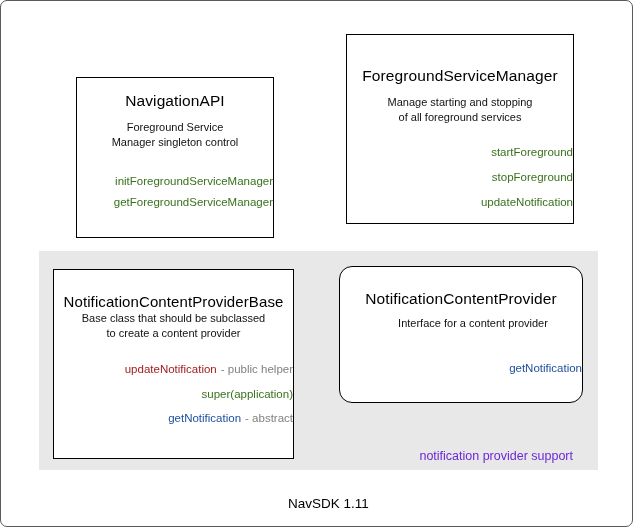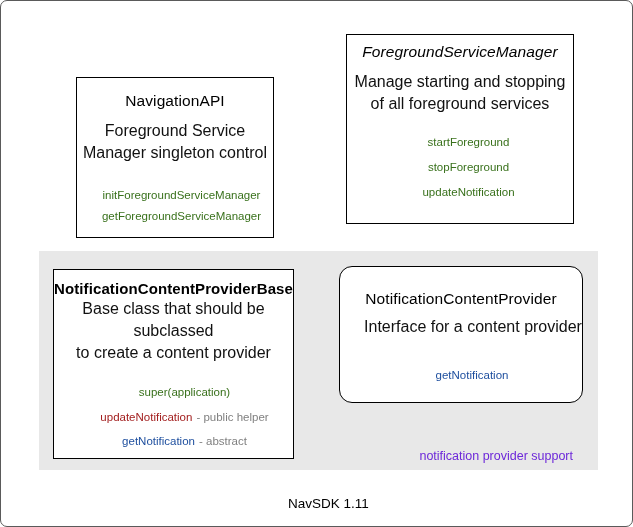--- a/index.html
+++ b/index.html
@@ -22,44 +22,44 @@
     border: 1.5px solid #000000;
     text-align: center;
   }
   .box-title {
     font-size: 15.5px;
     color: #000000;
     white-space: nowrap;
     letter-spacing: 0.1px;
   }
   .box-desc {
-    font-size: 16px;
+    font-size: 11px;
     line-height: 1.38;
     color: #111111;
   }
-  .methods { text-align: center; }
+  .methods { text-align: right; }
   .method {
     font-size: 11.5px;
     white-space: nowrap;
   }
   .m-green { color: #39711c; }
   .m-red   { color: #a32020; }
   .m-blue  { color: #1d4e9e; }
   .annot   { color: #808080; margin-left: 4px; }
 
   
   .box-nav { left: 75px; top: 76px; width: 198px; height: 161px; }
   .box-nav .box-title { margin-top: 14px; }
   .box-nav .box-desc  { margin-top: 10px; }
   .box-nav .methods   { margin-top: 25px; padding-left: 13px; }
   .box-nav .method    { margin-bottom: 9px; }
 
   
   .box-fsm { left: 345px; top: 33px; width: 228px; height: 190px; }
-  .box-fsm .box-title { margin-top: 8px; font-style: italic; }
+  .box-fsm .box-title { margin-top: 32px; }
   .box-fsm .box-desc  { margin-top: 10px; }
   .box-fsm .methods   { margin-top: 21px; padding-left: 17px; }
   .box-fsm .method    { margin-bottom: 13px; }
 
   
   .group {
     position: absolute;
     left: 38px; top: 250px;
     width: 559px; height: 219px;
     background: #e8e8e8;
@@ -67,21 +67,21 @@
   .group-label {
     position: absolute;
     right: 25px; bottom: 7px;
     font-size: 12.5px;
     color: #6d28d9;
     white-space: nowrap;
   }
 
   
   .box-pbase { left: 14px; top: 18px; width: 241px; height: 190px; }
-  .box-pbase .box-title { margin-top: 10px; font-size: 15px; font-weight: bold; }
+  .box-pbase .box-title { margin-top: 23px; font-size: 15px; }
   .box-pbase .box-desc  { margin-top: 1px; }
   .box-pbase .methods   { margin-top: 22px; padding-left: 22px; }
   .box-pbase .method    { margin-bottom: 12.5px; }
 
   
   .box-prov { left: 300px; top: 15px; width: 244px; height: 137px; border-radius: 13px; }
   .box-prov .box-title { margin-top: 23px; }
   .box-prov .box-desc  { margin-top: 8px; padding-left: 24px; }
   .box-prov .methods   { margin-top: 31px; padding-left: 22px; }
 
@@ -127,22 +127,22 @@
 
   <div class="group">
 
     <div class="class-box box-pbase">
       <div class="box-title">NotificationContentProviderBase</div>
       <div class="box-desc">
         <div>Base class that should be subclassed</div>
         <div>to create a content provider</div>
       </div>
       <div class="methods">
+        <div class="method"><span class="m-red">updateNotification</span><span class="annot">- public helper</span></div>
         <div class="method"><span class="m-green">super(application)</span></div>
-        <div class="method"><span class="m-red">updateNotification</span><span class="annot">- public helper</span></div>
         <div class="method"><span class="m-blue">getNotification</span><span class="annot">- abstract</span></div>
       </div>
     </div>
 
     <div class="class-box box-prov">
       <div class="box-title">NotificationContentProvider</div>
       <div class="box-desc">
         <div>Interface for a content provider</div>
       </div>
       <div class="methods">

